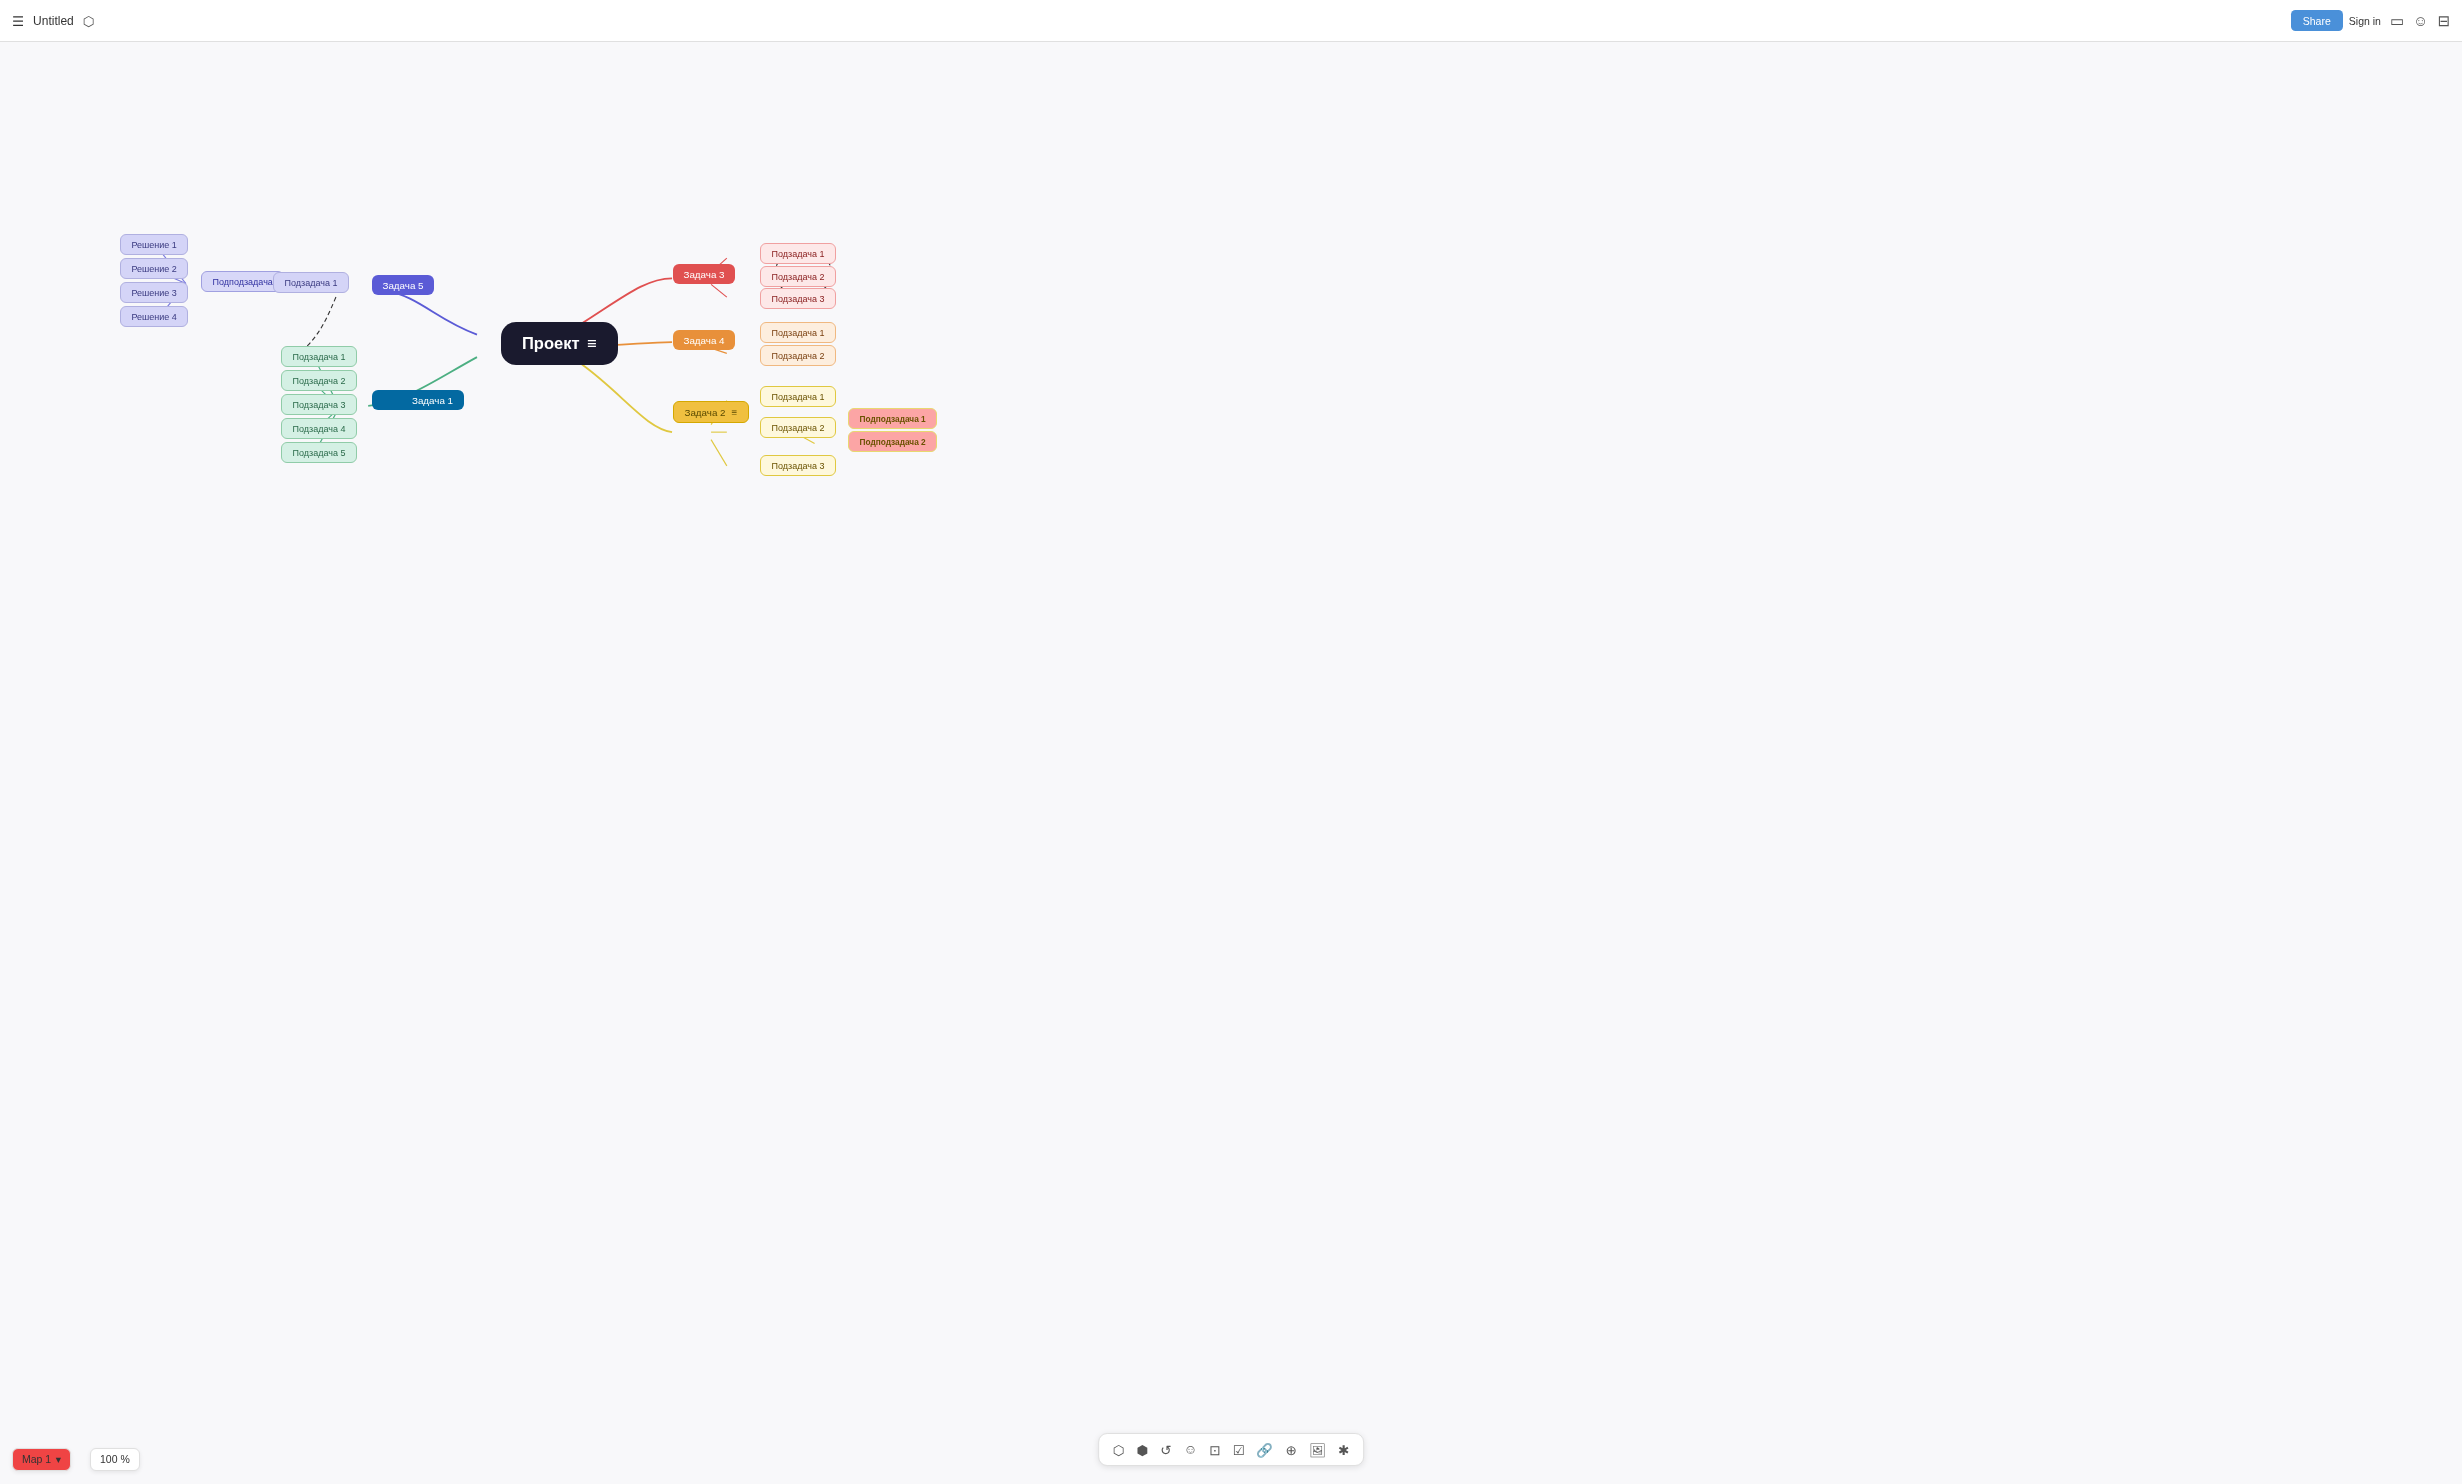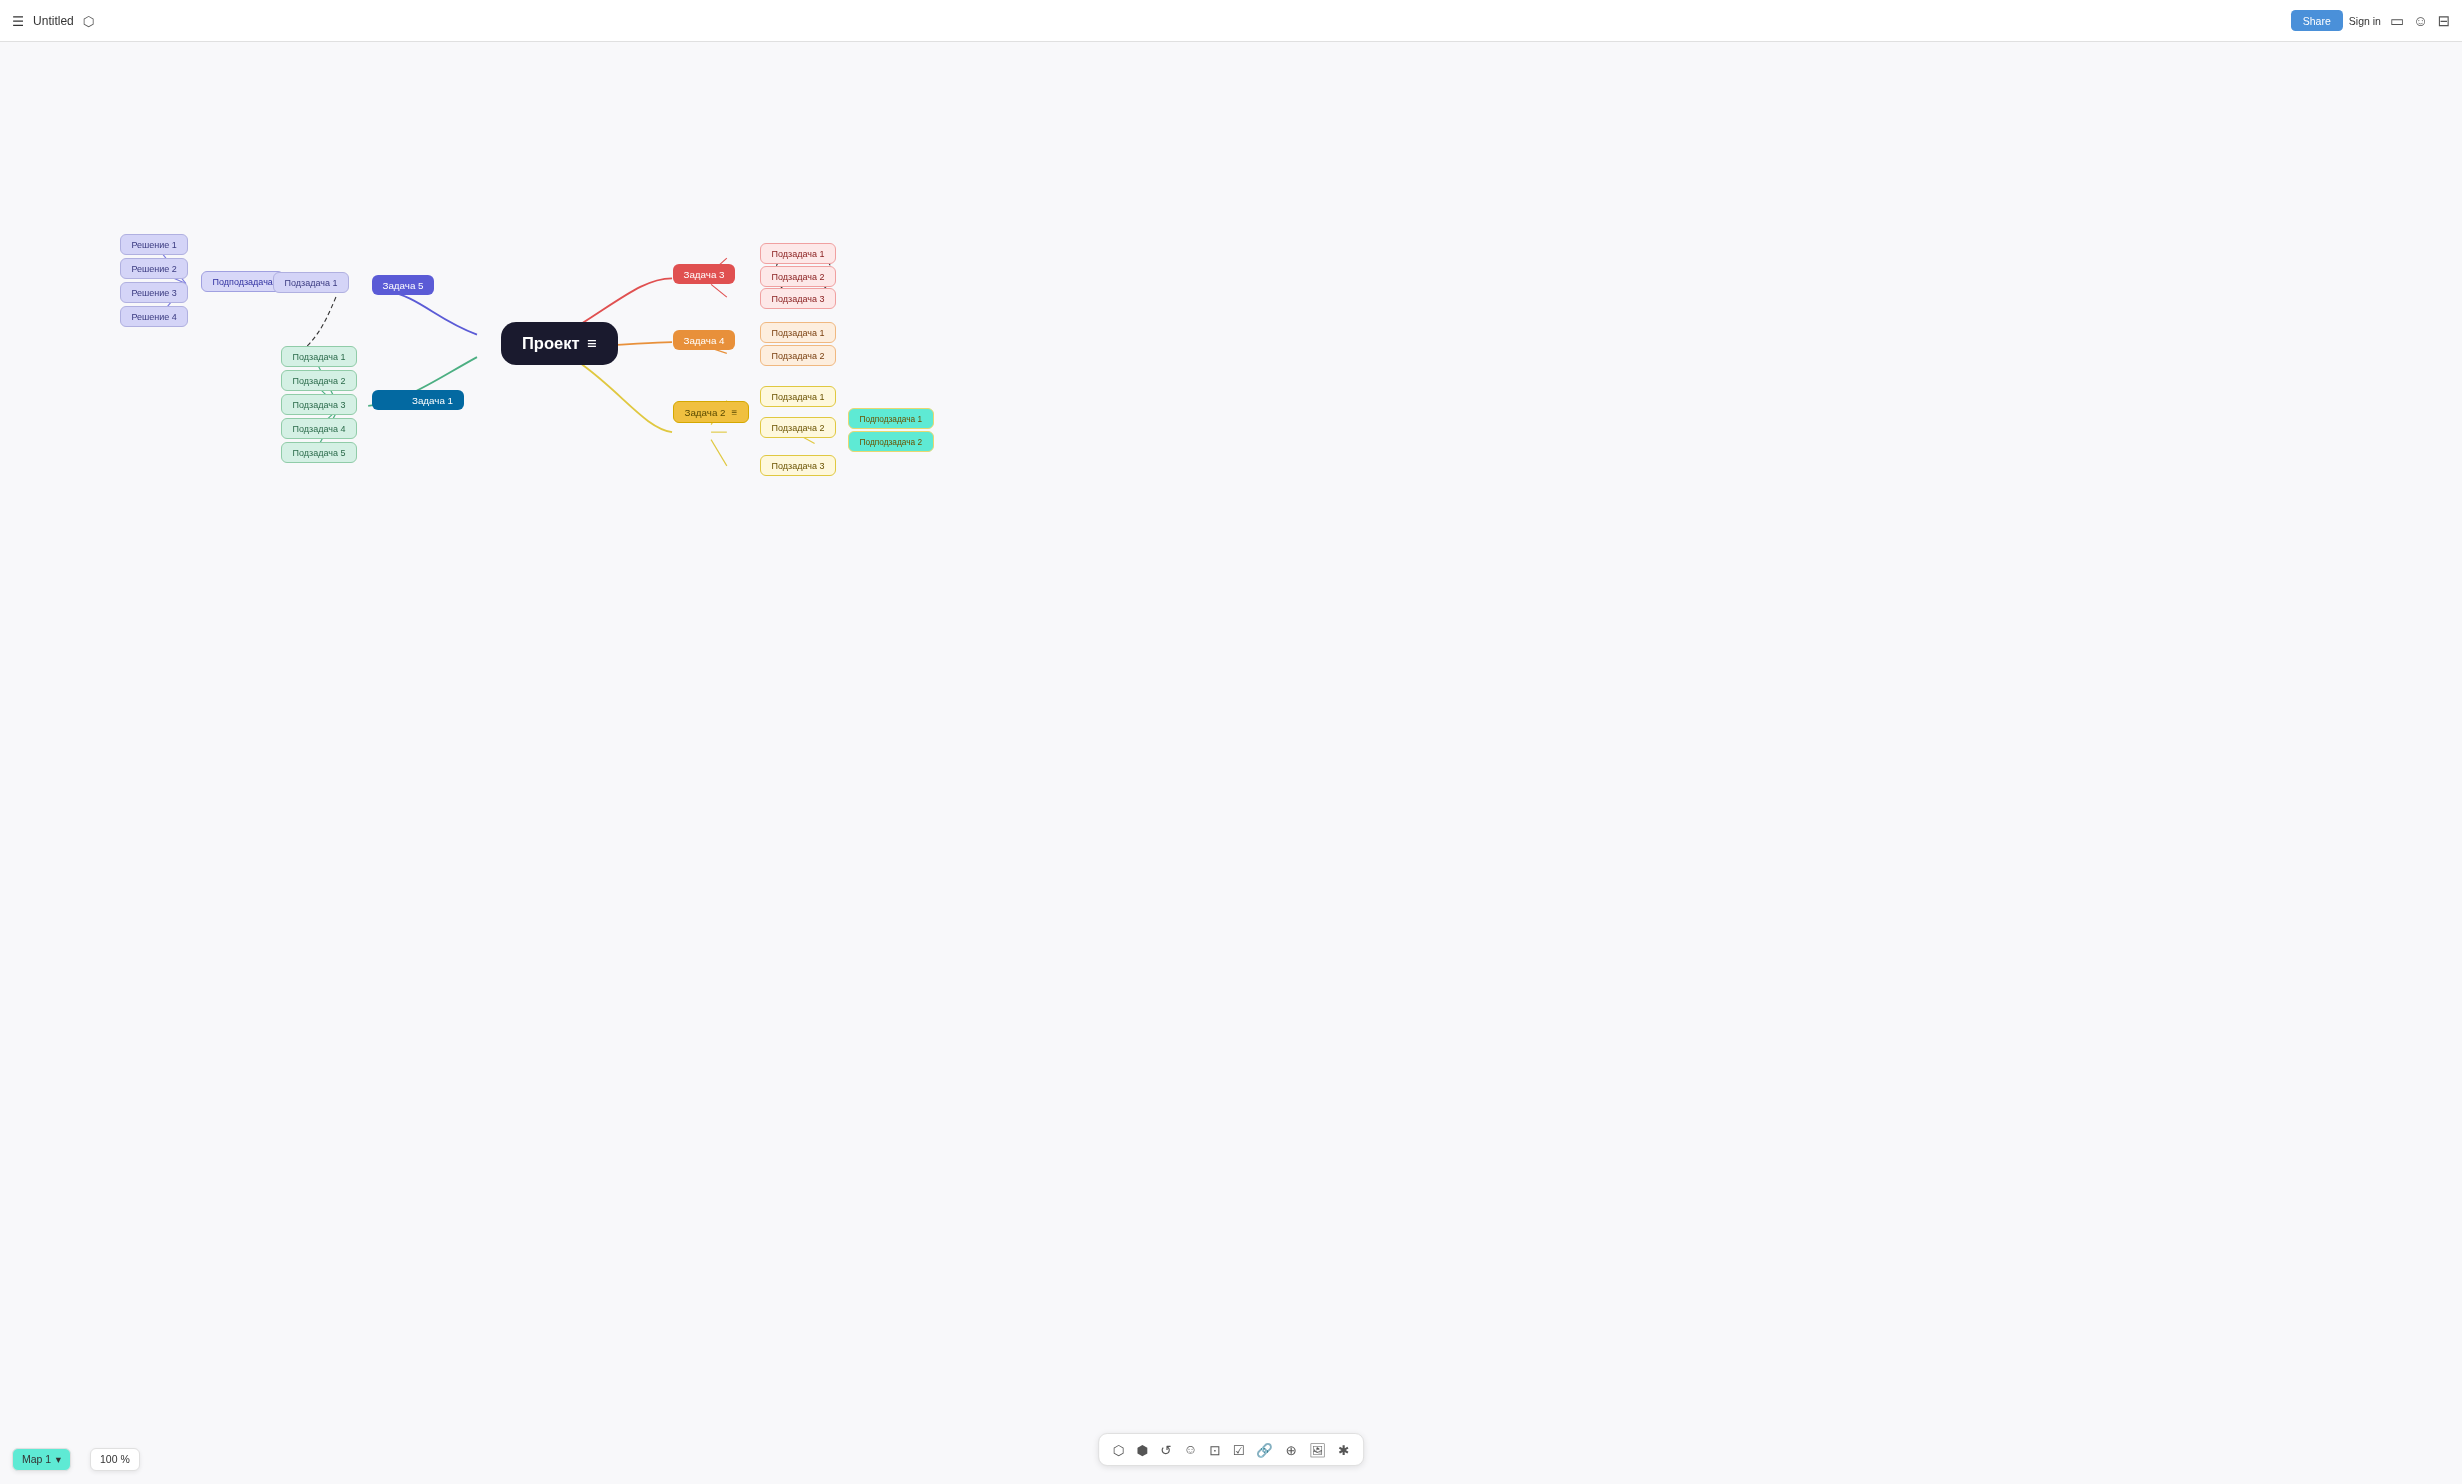--- a/index.html
+++ b/index.html
@@ -35,21 +35,21 @@
       position: absolute; bottom: 18px; left: 50%; transform: translateX(-50%);
       background: #fff; border: 0.8px solid #e0e0e0; border-radius: 9px;
       display: flex; align-items: center; gap: 3px; padding: 4.5px 9px;
       box-shadow: 0 1.5px 6px rgba(0,0,0,0.1);
     }
     .toolbar-icon { font-size: 13.5px; cursor: pointer; color: #555; padding: 3px 4.5px; }
 
     
     .map-label {
       position: absolute; bottom: 13.5px; left: 12px;
-      background: #5eead4; border: 0.8px solid #e0e0e0; border-radius: 6px;
+      background: #ef4444; border: 0.8px solid #e0e0e0; border-radius: 6px;
       display: flex; align-items: center; gap: 4.5px; padding: 4.5px 9px;
       font-size: 10.5px; color: #333; cursor: pointer;
       box-shadow: 0 1.5px 4.5px rgba(0,0,0,0.08);
     }
     .zoom-label {
       position: absolute; bottom: 13.5px; left: 90px;
       background: #fff; border: 0.8px solid #e0e0e0; border-radius: 6px;
       padding: 4.5px 9px; font-size: 10.5px; color: #333;
       box-shadow: 0 1.5px 4.5px rgba(0,0,0,0.08);
     }
@@ -67,21 +67,21 @@
     .node-task1 { background: #0369a1; color: #fff; padding-left: 40px; }
     .node-task2 { background: #f0c040; color: #5a4a00; border: 0.8px solid #d4a800; }
     .node-task3 { background: #e05050; color: #fff; }
     .node-task4 { background: #e8903a; color: #fff; }
     .node-task5 { background: #5b5bd6; color: #fff; }
     .node-sub-blue { background: #d4d4f7; color: #3a3a80; border: 0.8px solid #b0b0e0; }
     .node-sub-green { background: #d4f0e4; color: #2a6a4a; border: 0.8px solid #90cca8; }
     .node-sub-red { background: #fde8e8; color: #8a2020; border: 0.8px solid #f0a0a0; }
     .node-sub-orange { background: #fdeede; color: #7a4010; border: 0.8px solid #f0b880; }
     .node-sub-yellow { background: #fef8dc; color: #6a5200; border: 0.8px solid #e0c840; }
-    .node-sub-yellow2 { background: #5eead4; color: #6a5200; border: 0.8px solid #e8d870; font-size: 9px; }
+    .node-sub-yellow2 { background: #fca5a5; color: #6a5200; border: 0.8px solid #e8d870; font-size: 9px; font-weight: bold; }
     .node-purple-light { background: #d8d8f8; color: #3030a0; border: 0.8px solid #a0a0e0; }
 
     svg.connections { position: absolute; top: 0; left: 0; width: 100%; height: 100%; pointer-events: none; overflow: visible; }
   </style>
 </head>
 <body>
 
 <div class="header">
   <div class="header-left">
     <span class="menu-icon">☰</span>

